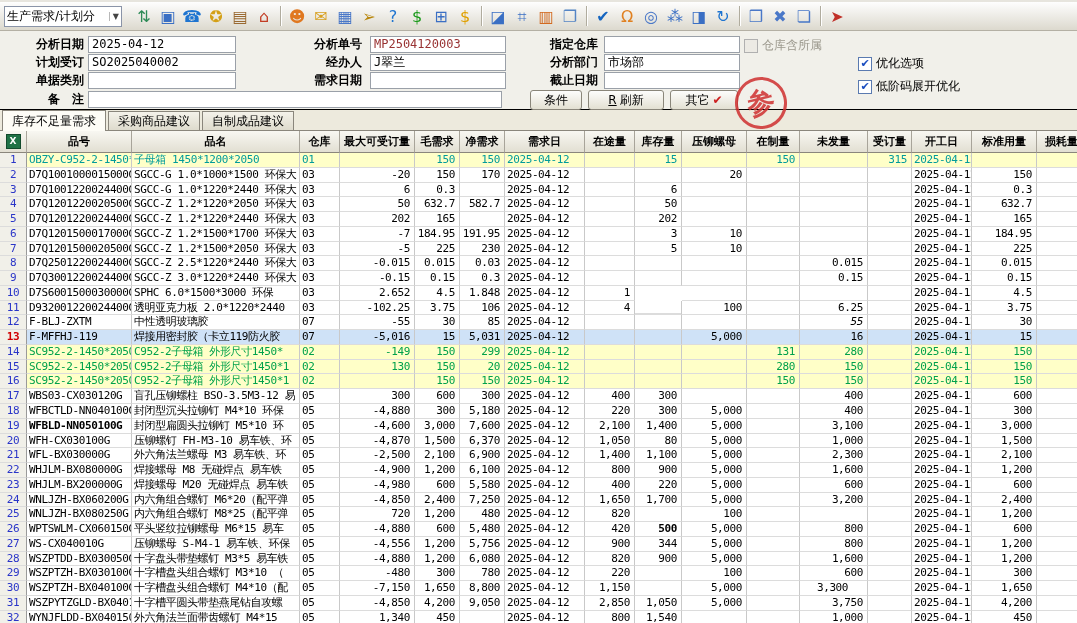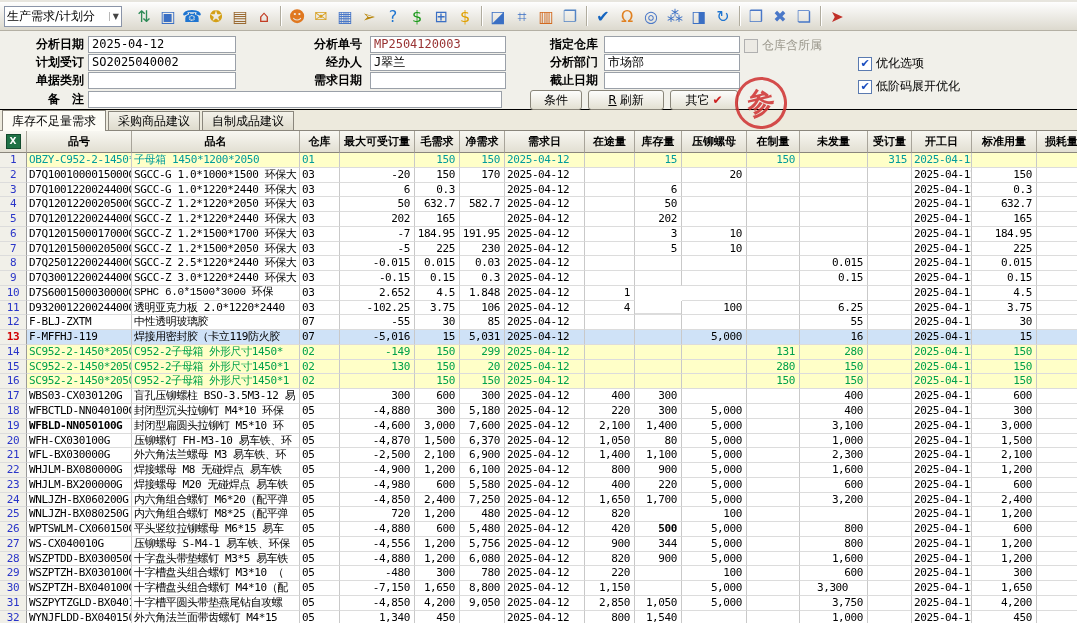--- a/index.html
+++ b/index.html
@@ -373,21 +373,21 @@
           <div class="cell ar" style="width: 53px;"></div>
           <div class="cell ar" style="width: 68px;">0.15</div>
           <div class="cell ar" style="width: 44px;"></div>
           <div class="cell al" style="width: 60px;">2025-04-12</div>
           <div class="cell ar" style="width: 65px;">0.15</div>
           <div class="cell ar" style="width: 50px;"></div>
         </div>
         <div class="grow ">
           <div class="cell num" style="width: 27px;">10</div>
           <div class="cell al" style="width: 105px;">D7S6001500030000G</div>
-          <div class="cell al" style="width: 168px; font-family: Liberation Mono, monospace;">SPHC 6.0*1500*3000 环保</div>
+          <div class="cell al" style="width: 168px;">SPHC 6.0*1500*3000 环保</div>
           <div class="cell al" style="width: 40px;">03</div>
           <div class="cell ar" style="width: 75px;">2.652</div>
           <div class="cell ar" style="width: 45px;">4.5</div>
           <div class="cell ar" style="width: 45px;">1.848</div>
           <div class="cell al" style="width: 80px;">2025-04-12</div>
           <div class="cell ar" style="width: 50px;">1</div>
           <div class="cell ar" style="width: 47px; margin-top: 27px;">1.652</div>
           <div class="cell ar" style="width: 65px;"></div>
           <div class="cell ar" style="width: 53px;"></div>
           <div class="cell ar" style="width: 68px;"></div>
@@ -421,21 +421,21 @@
           <div class="cell al" style="width: 168px;">中性透明玻璃胶</div>
           <div class="cell al" style="width: 40px;">07</div>
           <div class="cell ar" style="width: 75px;">-55</div>
           <div class="cell ar" style="width: 45px;">30</div>
           <div class="cell ar" style="width: 45px; text-align: right;">85</div>
           <div class="cell al" style="width: 80px;">2025-04-12</div>
           <div class="cell ar" style="width: 50px;"></div>
           <div class="cell ar" style="width: 47px;"></div>
           <div class="cell ar" style="width: 65px;"></div>
           <div class="cell ar" style="width: 53px;"></div>
-          <div class="cell ar" style="width: 68px;">55</div>
+          <div class="cell ar" style="width: 68px; font-style: italic;">55</div>
           <div class="cell ar" style="width: 44px;"></div>
           <div class="cell al" style="width: 60px;">2025-04-12</div>
           <div class="cell ar" style="width: 65px;">30</div>
           <div class="cell ar" style="width: 50px;"></div>
         </div>
         <div class="grow sel">
           <div class="cell num" style="width: 27px;">13</div>
           <div class="cell al" style="width: 105px;">F-MFFHJ-119</div>
           <div class="cell al" style="width: 168px;">焊接用密封胶（卡立119防火胶</div>
           <div class="cell al" style="width: 40px;">07</div>

